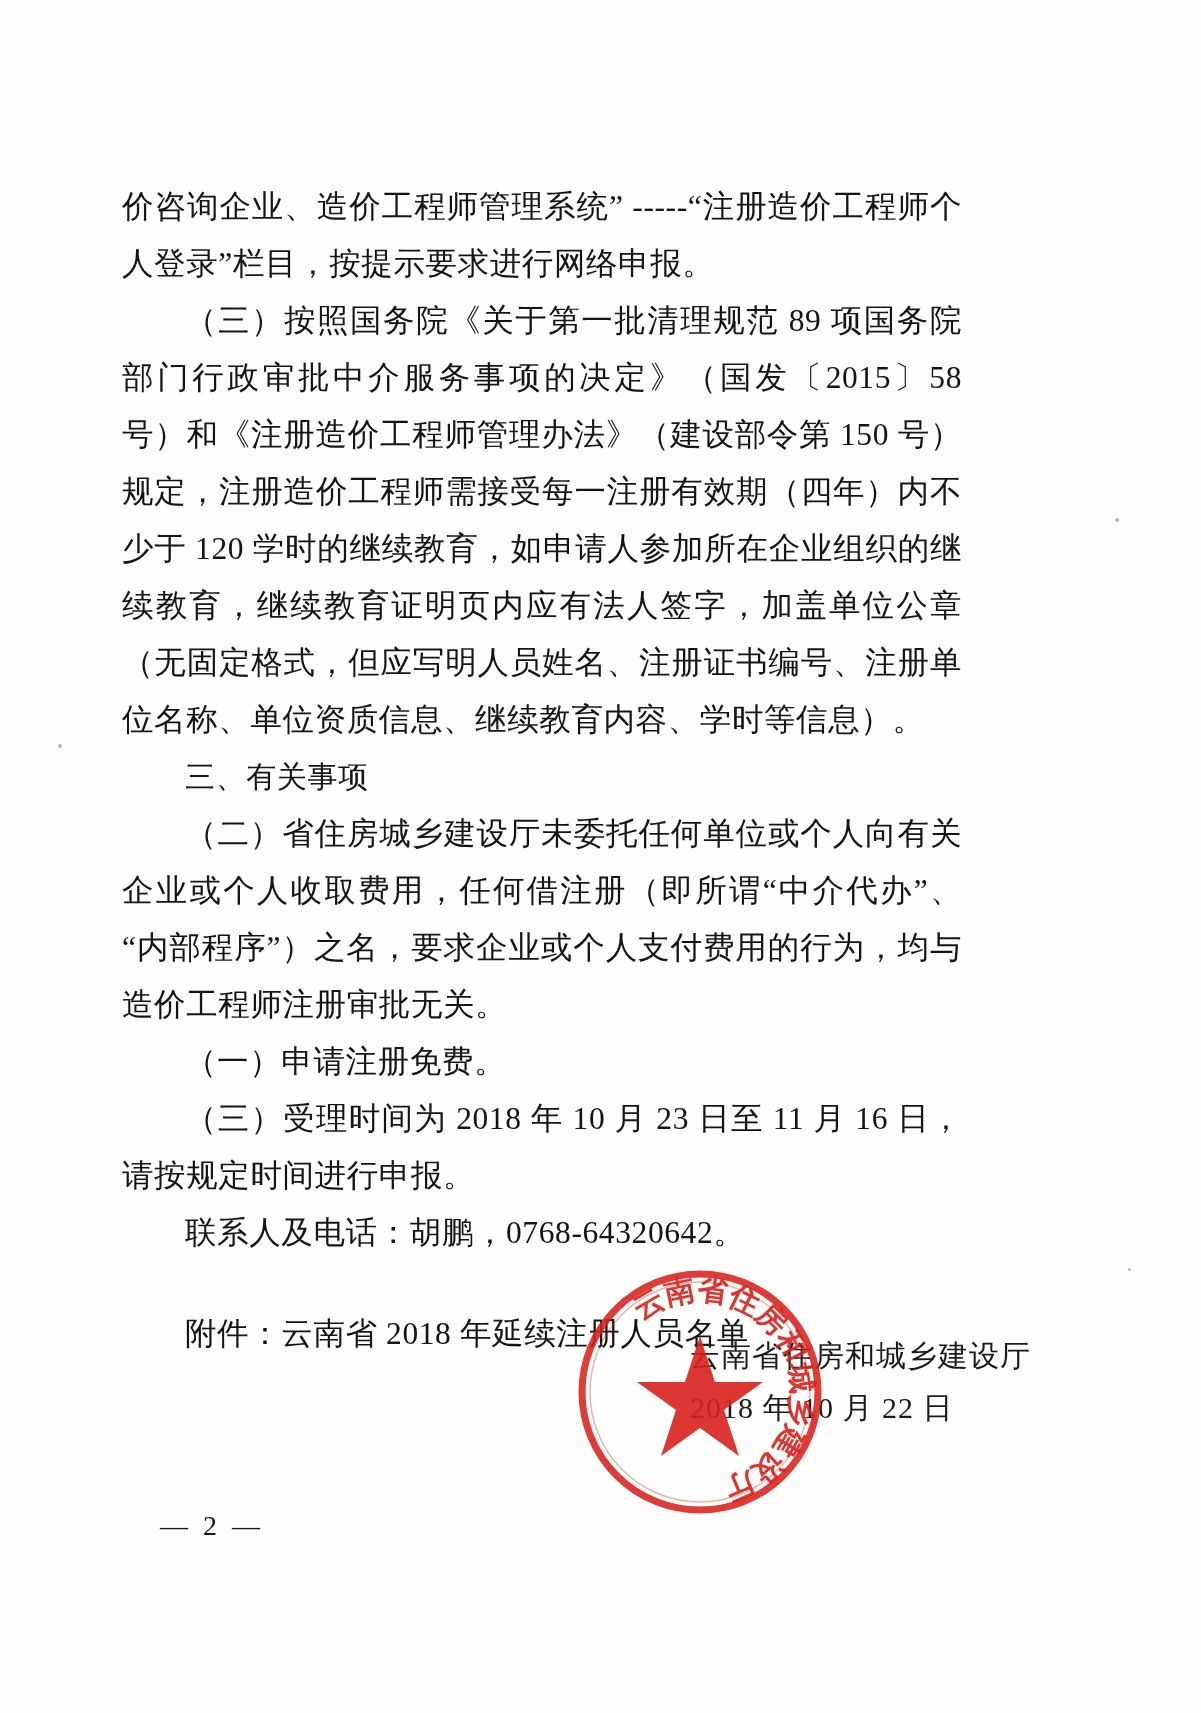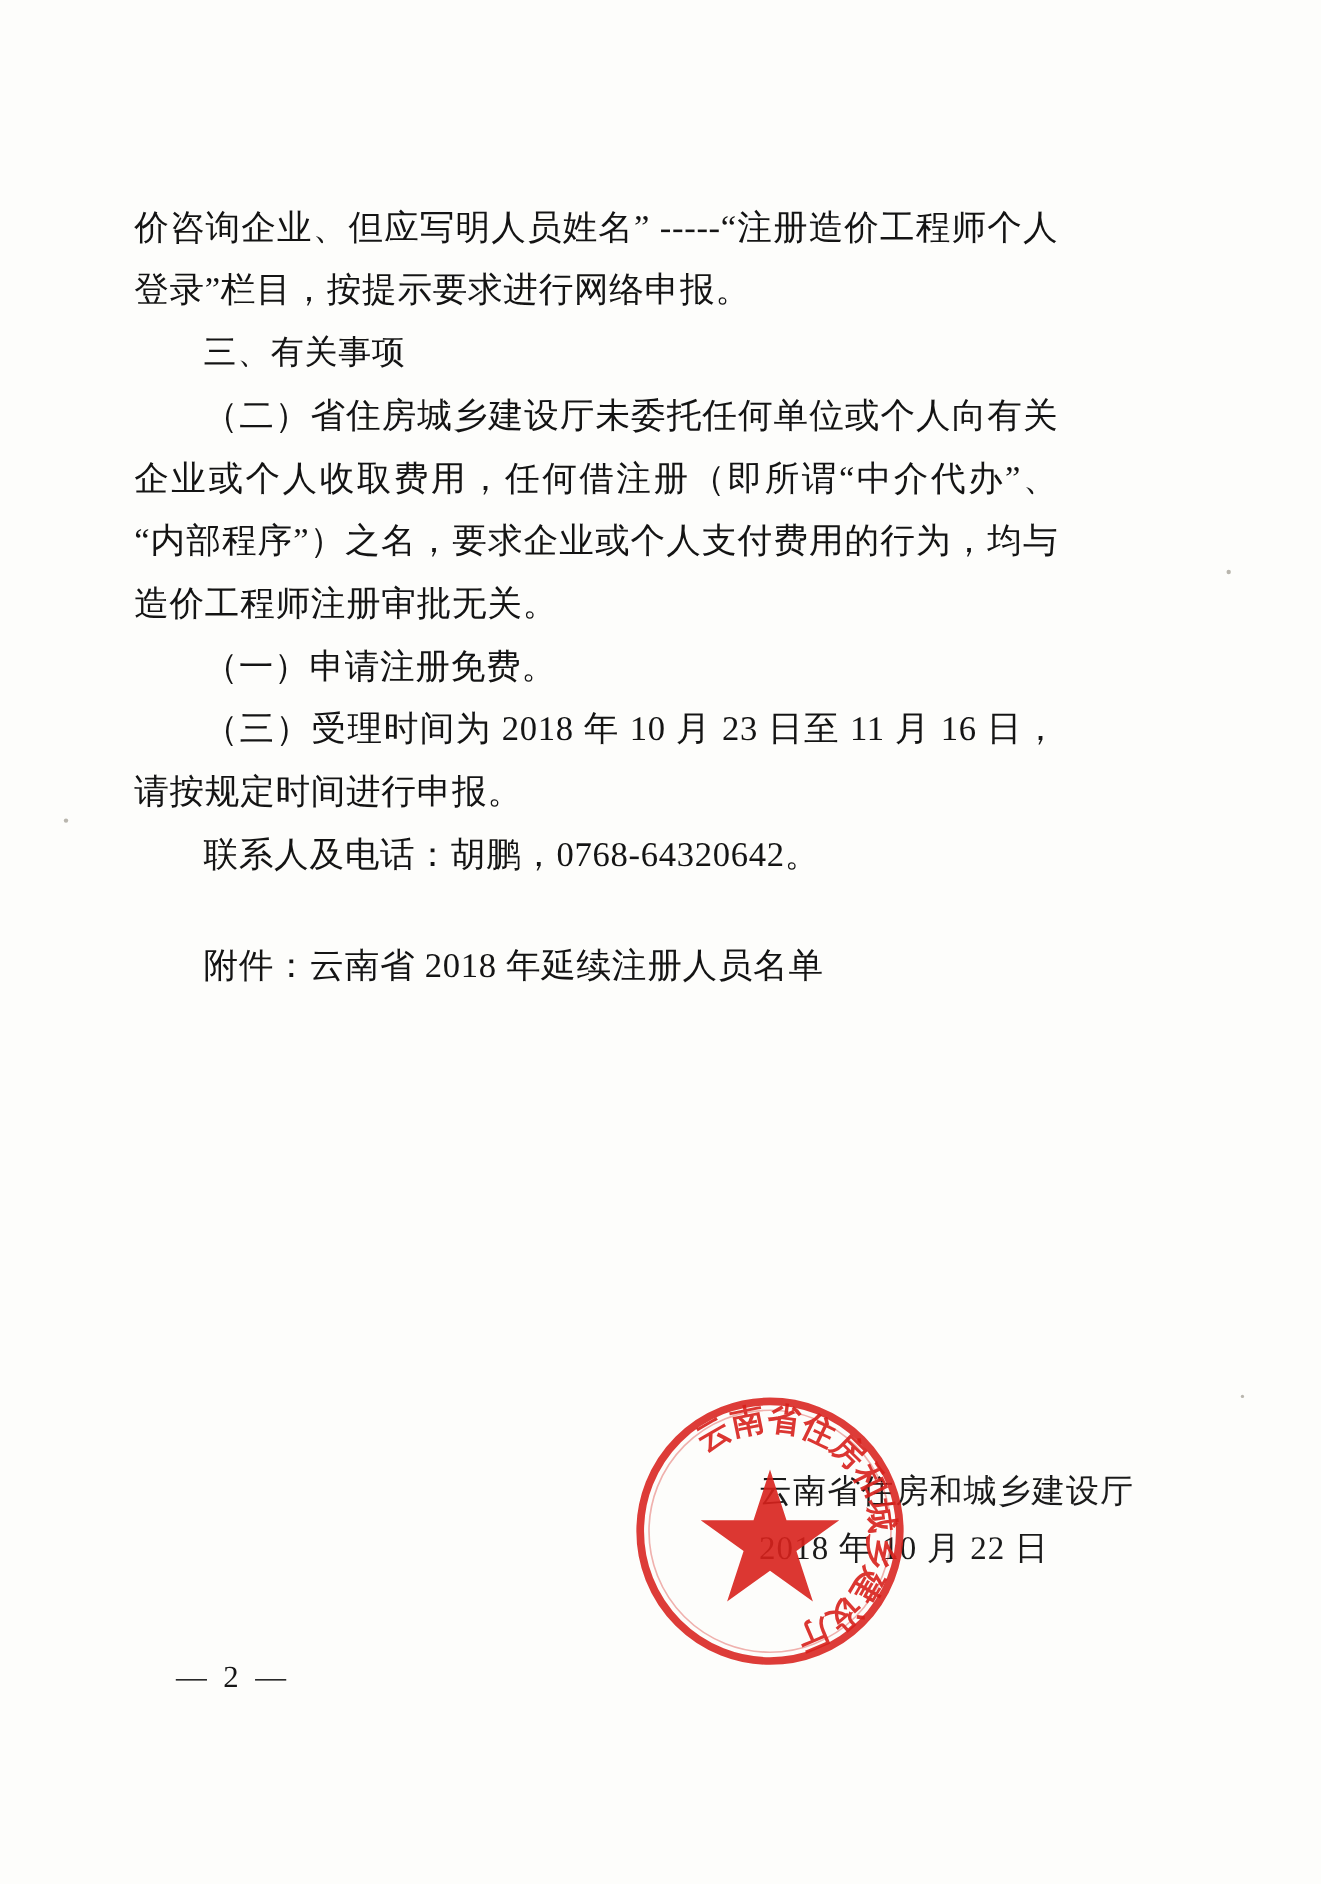--- a/index.html
+++ b/index.html
@@ -94,22 +94,23 @@
 <body>
 
 <div class="page">
 
   <div class="speck s1"></div>
   <div class="speck s2"></div>
   <div class="speck s3"></div>
 
   <div class="content">
 
-    <p class="para">价咨询企业、但应写明人员姓名” -----“注册造价工程师个人登录”栏目，按提示要求进行网络申报。</p>
+    <p class="para">价咨询企业、造价工程师管理系统” -----“注册造价工程师个人登录”栏目，按提示要求进行网络申报。</p>
 
+    <p class="para indent">（三）按照国务院《关于第一批清理规范 89 项国务院部门行政审批中介服务事项的决定》（国发〔2015〕58 号）和《注册造价工程师管理办法》（建设部令第 150 号）规定，注册造价工程师需接受每一注册有效期（四年）内不少于 120 学时的继续教育，如申请人参加所在企业组织的继续教育，继续教育证明页内应有法人签字，加盖单位公章（无固定格式，但应写明人员姓名、注册证书编号、注册单位名称、单位资质信息、继续教育内容、学时等信息）。</p>
 
     <p class="section-head">三、有关事项</p>
 
     <p class="para indent">（二）省住房城乡建设厅未委托任何单位或个人向有关企业或个人收取费用，任何借注册（即所谓“中介代办”、“内部程序”）之名，要求企业或个人支付费用的行为，均与造价工程师注册审批无关。</p>
 
     <p class="para indent">（一）申请注册免费。</p>
 
     <p class="para indent">（三）受理时间为 2018 年 10 月 23 日至 11 月 16 日，请按规定时间进行申报。</p>
 
     <p class="para indent">联系人及电话：胡鹏，0768-64320642。</p>

